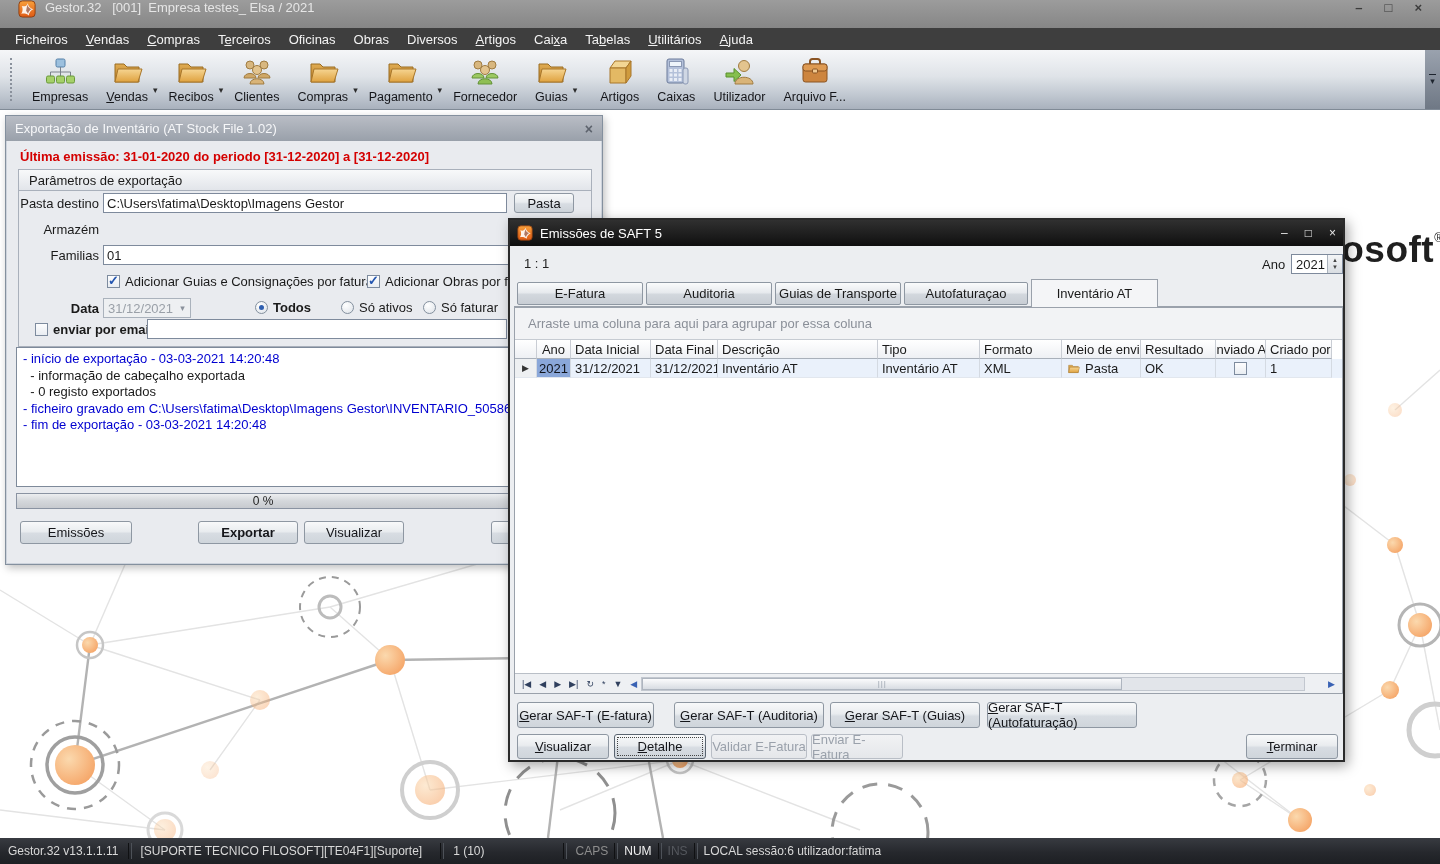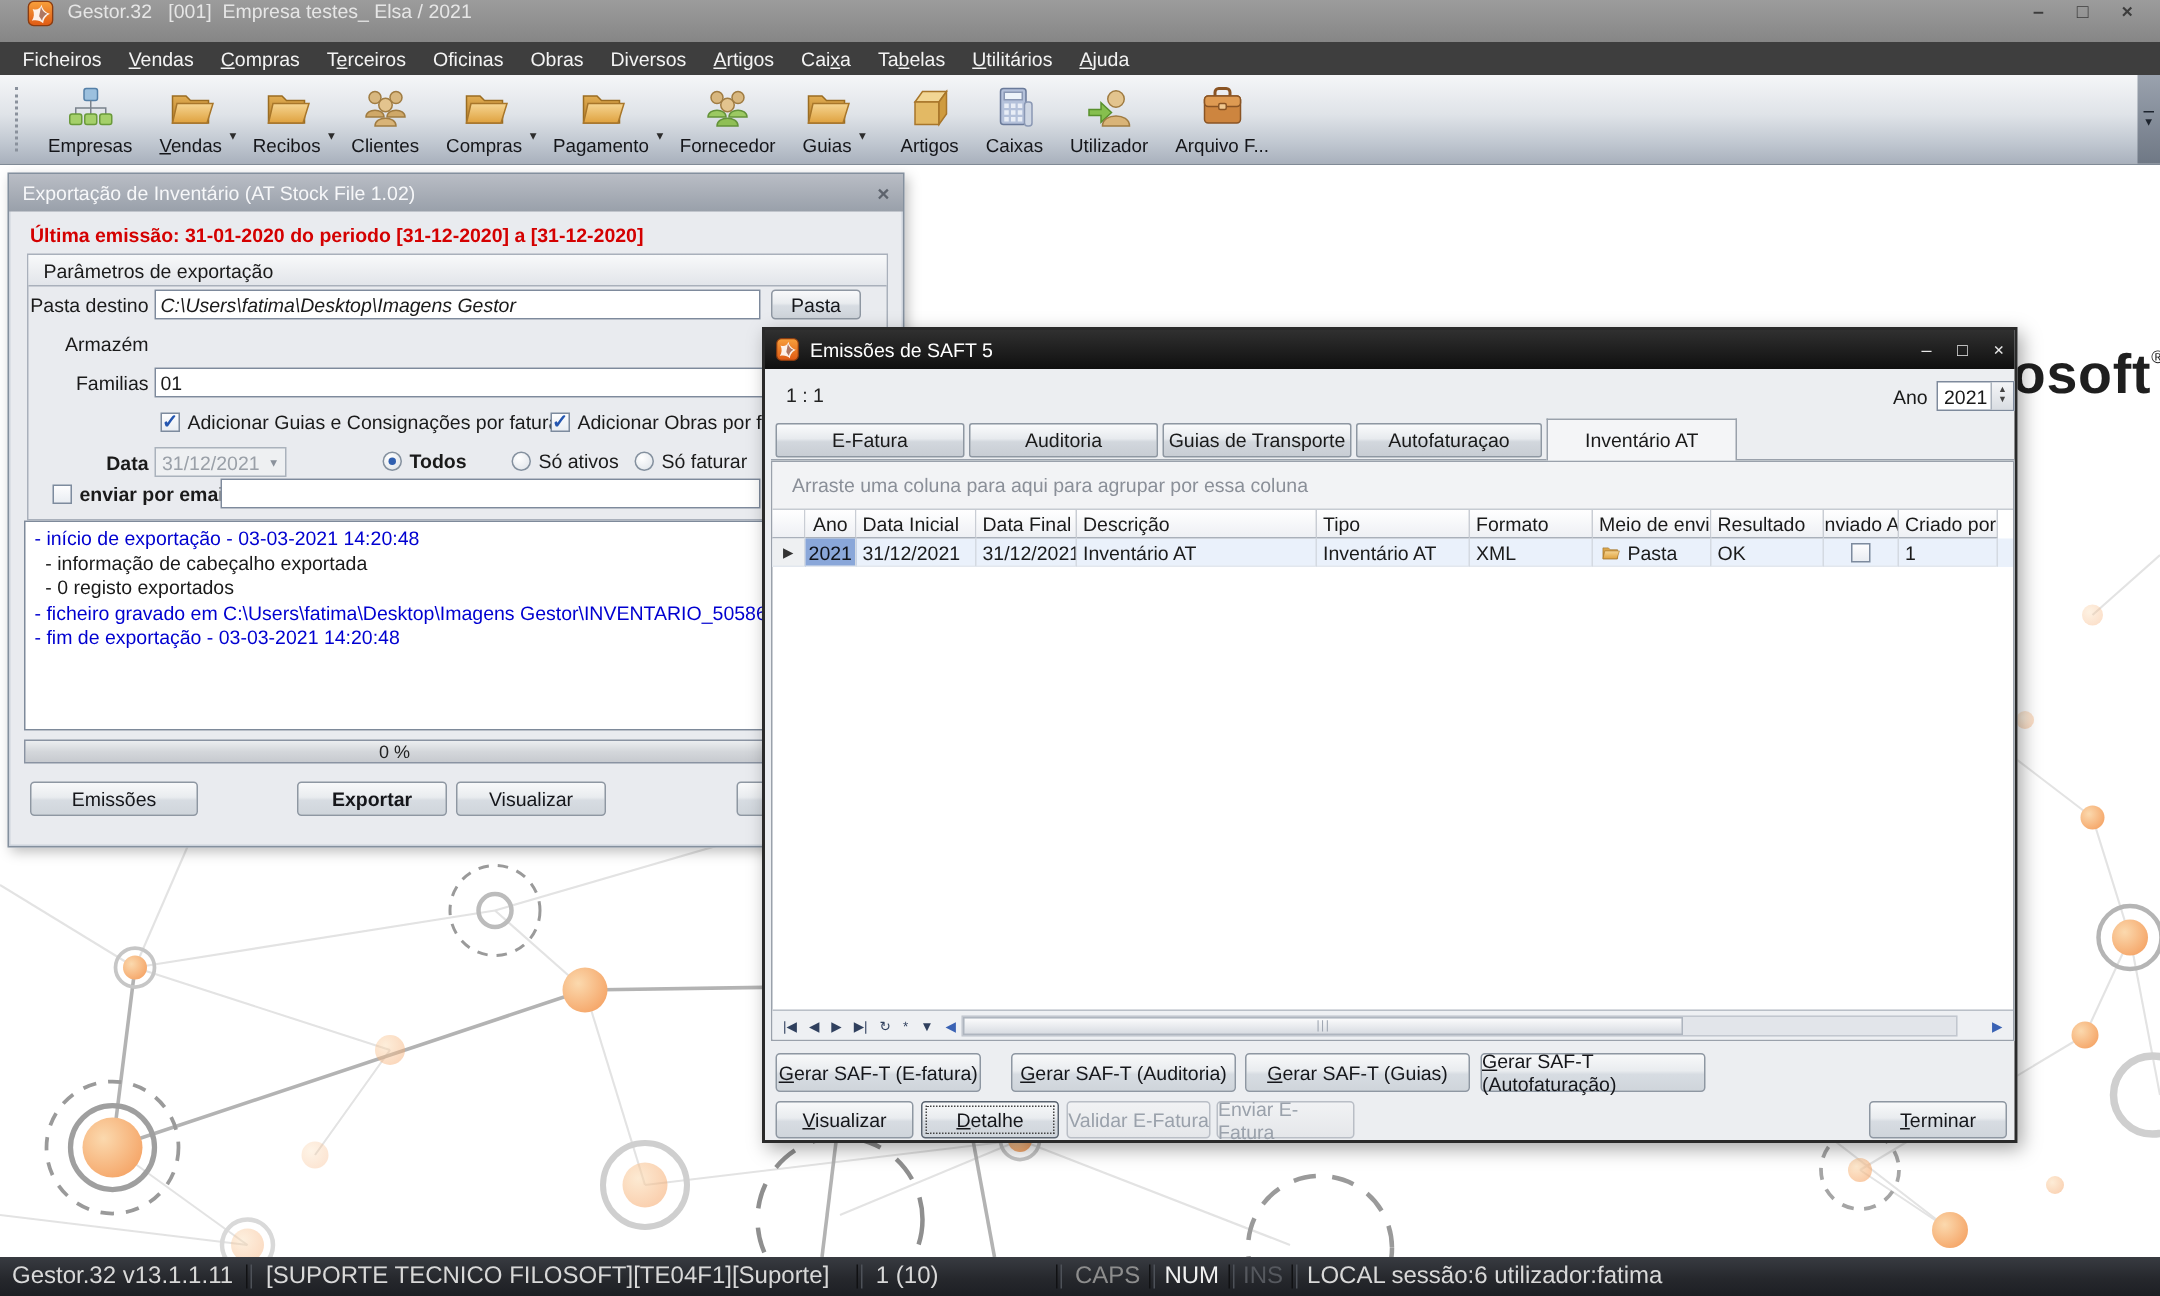--- a/index.html
+++ b/index.html
@@ -124,21 +124,21 @@
   .navic{font-size:9px;color:#30405e;padding:0 4px}
   .scrl-arr{font-size:9px;color:#3a62b4;padding:0 4px}
   .scrl-track{height:14px;background:#e2e5ea;border:1px solid #c2c7cf;box-sizing:border-box;position:relative;flex:0 0 auto}
   .scrl-thumb{position:absolute;left:0;top:0;height:12px;width:480px;
     background:linear-gradient(#fbfbfc,#d8dce2);border:1px solid #aeb5bf;box-sizing:border-box;
     display:flex;align-items:center;justify-content:center;color:#9aa2ae;font-size:8px;letter-spacing:1px}
 
   
   .statusbar{position:absolute;left:0;bottom:0;width:1440px;height:26px;z-index:6;box-sizing:border-box;
     background:linear-gradient(#383b41 0%,#26282d 55%,#1d1f23 100%);display:flex;align-items:center;
-    color:#d8d8d8;font-size:16px;padding-left:8px}
+    color:#d8d8d8;font-size:12px;padding-left:8px}
   .ssep{width:2px;height:16px;border-left:1px solid #101113;border-right:1px solid #4d5158;margin:0 9px}
   .sseg{white-space:nowrap}
   .s-caps{color:#8d8d8d}.s-num{color:#f0f0f0}.s-ins{color:#55585e}
 </style>
 </head>
 <body>
 
 <svg width="0" height="0" style="position:absolute">
   <defs>
     <linearGradient id="gFold" x1="0" y1="0" x2="0" y2="1">
@@ -425,21 +425,21 @@
     <div class="exp-title">
       <span>Exportação de Inventário (AT Stock File 1.02)</span>
       <span class="exp-close">×</span>
     </div>
     <div class="exp-warn">Última emissão:  31-01-2020 do periodo [31-12-2020] a [31-12-2020]</div>
 
     <div class="gbox">
       <div class="gbox-hdr">Parâmetros de exportação</div>
 
       <span class="lbl r" style="left:0;top:26px;width:80px">Pasta destino</span>
-      <input class="tinput" style="left: 84px; top: 23px; width: 404px; font-style: italic;" readonly="" value="C:\Users\fatima\Desktop\Imagens Gestor">
+      <input class="tinput" style="left: 84px; top: 23px; width: 404px;" readonly="" value="C:\Users\fatima\Desktop\Imagens Gestor">
       <div class="btn" style="left:495px;top:23px;width:60px;height:20px">
           <span>Pasta</span>
         </div>
 
       <span class="lbl r" style="left:0;top:52px;width:80px">Armazém</span>
 
       <span class="lbl r" style="left:0;top:78px;width:80px">Familias</span>
       <input class="tinput" style="left: 84px; top: 75px; width: 492px;" readonly="" value="01">
 
       <label class="chkrow" style="left:88px;top:104px">

